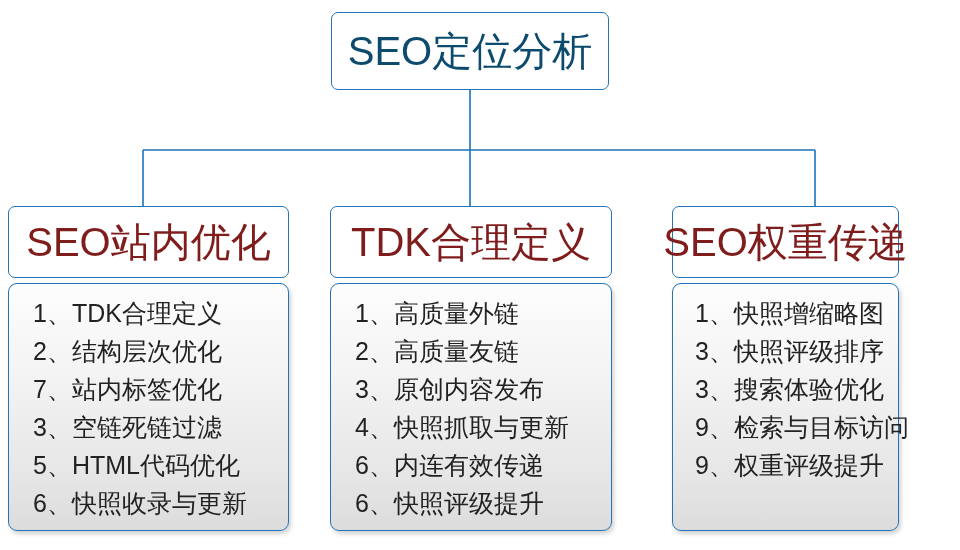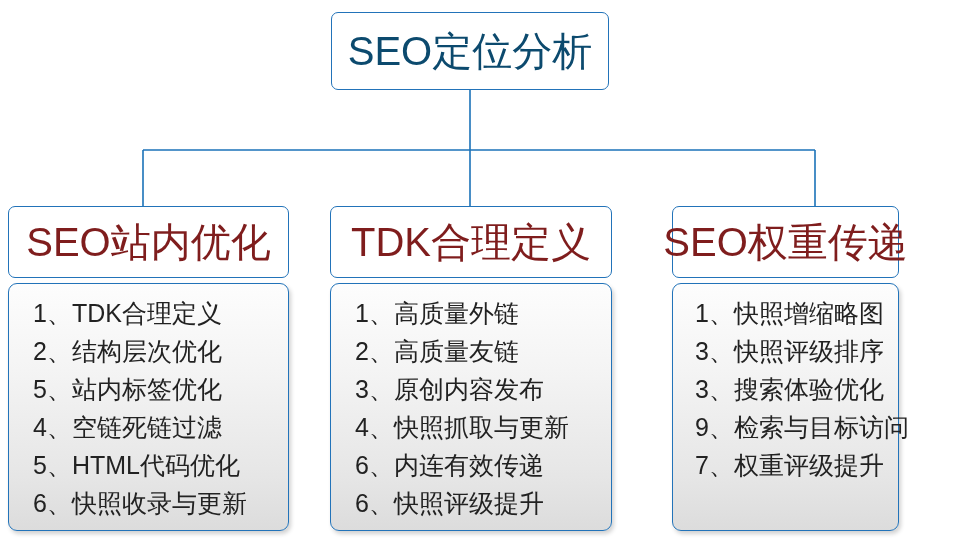--- a/index.html
+++ b/index.html
@@ -123,22 +123,22 @@
     <span class="root-label">SEO定位分析</span>
   </div>
 
   <div class="column col-0">
     <div class="col-header">
       <span class="col-header-label">SEO站内优化</span>
     </div>
     <div class="col-body">
       <div class="item">1、TDK合理定义</div>
       <div class="item">2、结构层次优化</div>
-      <div class="item">5、站内标签优化</div>
-      <div class="item">4、空链死链过滤</div>
+      <div class="item">7、站内标签优化</div>
+      <div class="item">3、空链死链过滤</div>
       <div class="item">5、HTML代码优化</div>
       <div class="item">6、快照收录与更新</div>
     </div>
   </div>
 
   <div class="column col-1">
     <div class="col-header">
       <span class="col-header-label">TDK合理定义</span>
     </div>
     <div class="col-body">
@@ -153,17 +153,17 @@
 
   <div class="column col-2">
     <div class="col-header">
       <span class="col-header-label">SEO权重传递</span>
     </div>
     <div class="col-body">
       <div class="item">1、快照增缩略图</div>
       <div class="item">3、快照评级排序</div>
       <div class="item">3、搜索体验优化</div>
       <div class="item">9、检索与目标访问</div>
-      <div class="item">7、权重评级提升</div>
+      <div class="item">9、权重评级提升</div>
     </div>
   </div>
 
 </div>
 
 </body></html>

